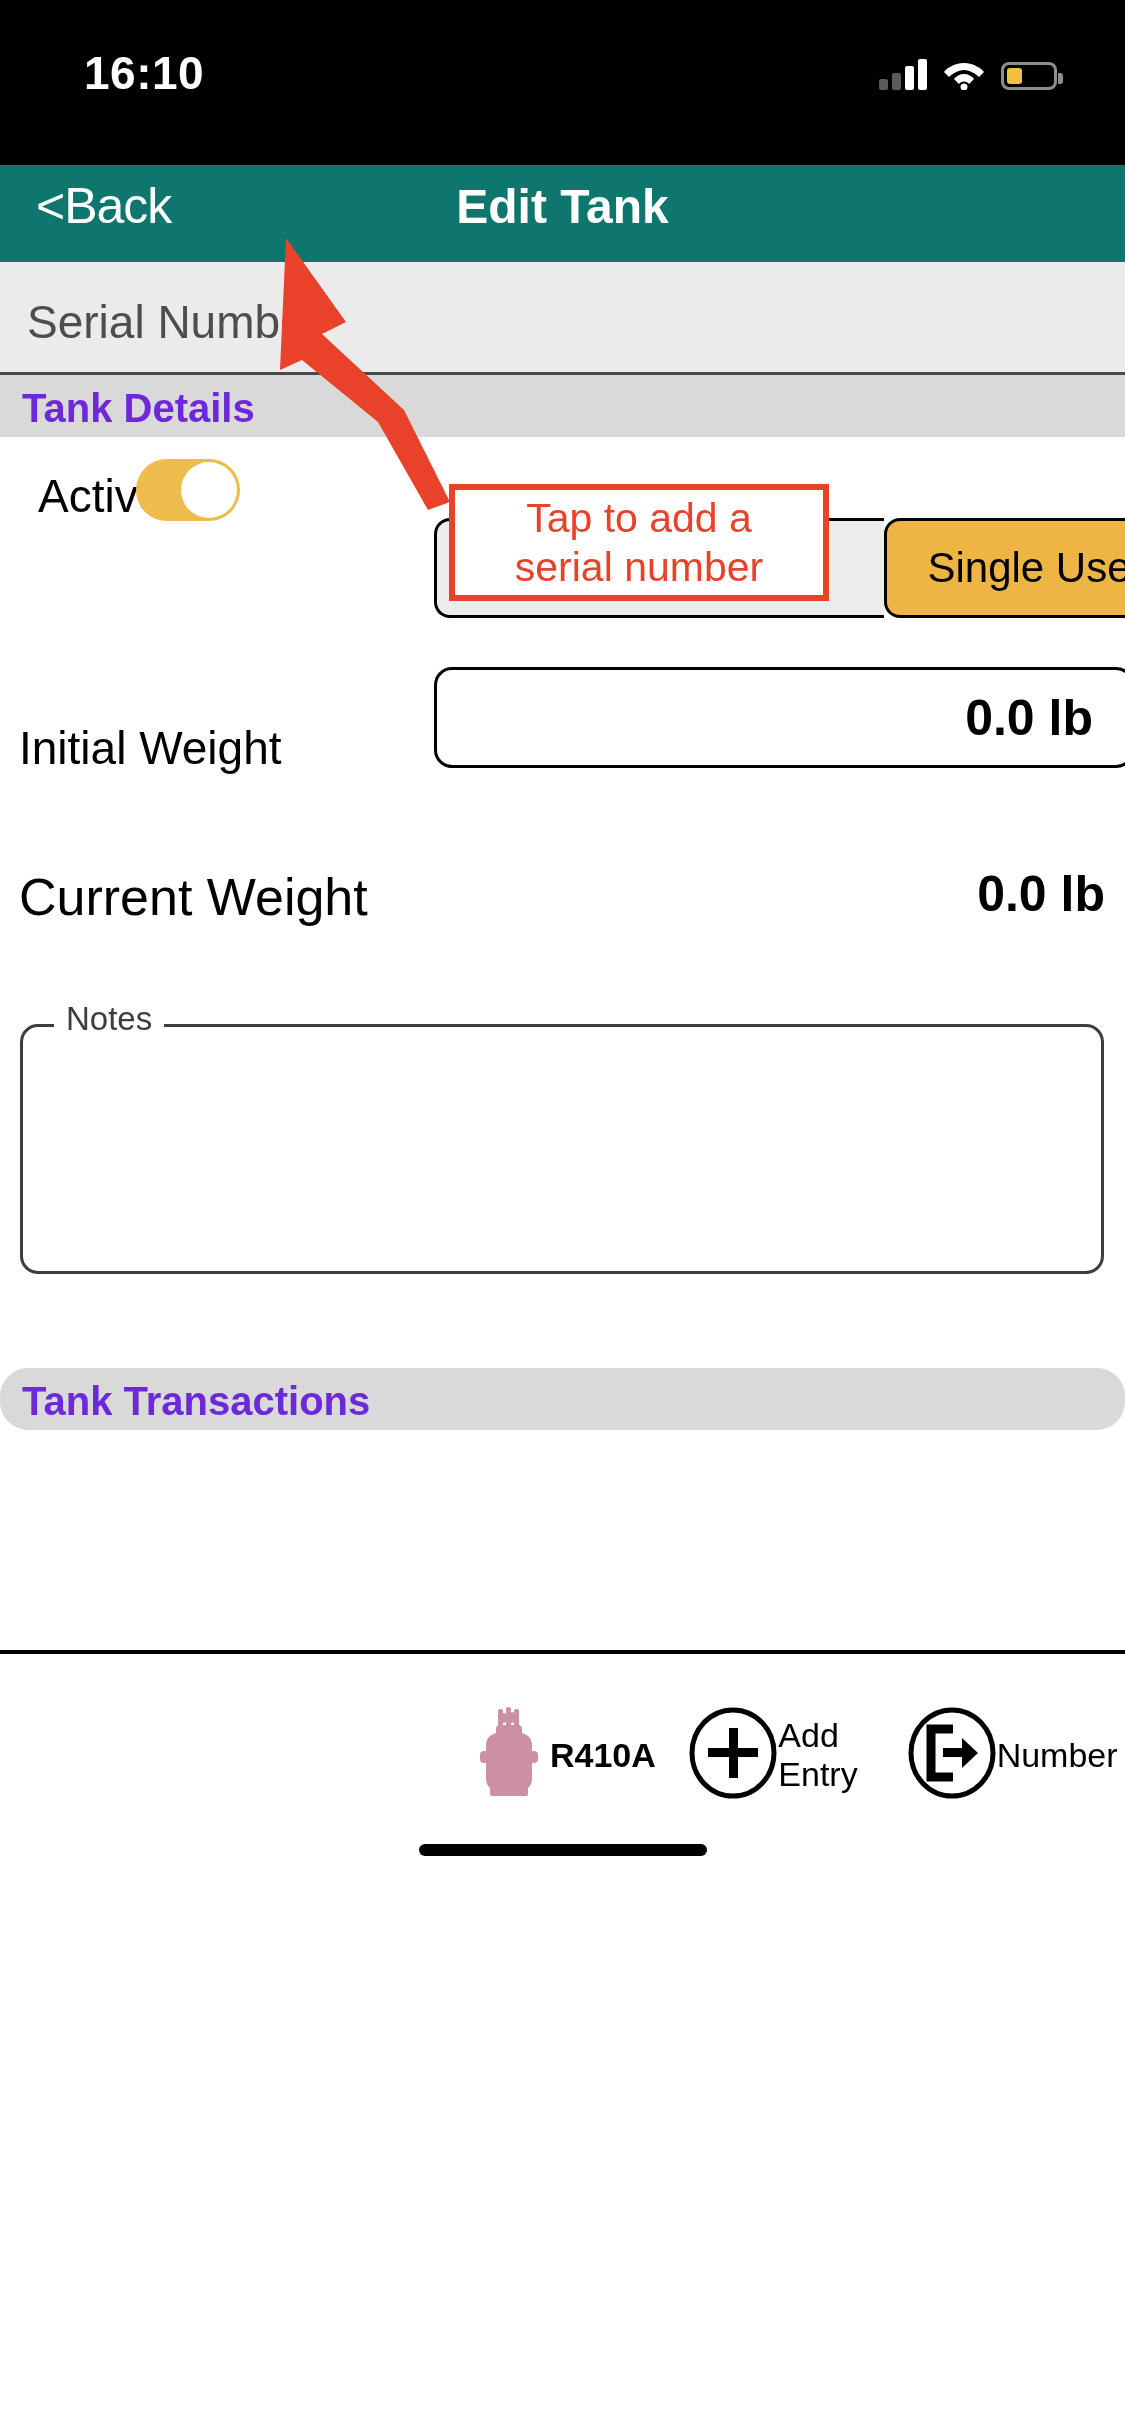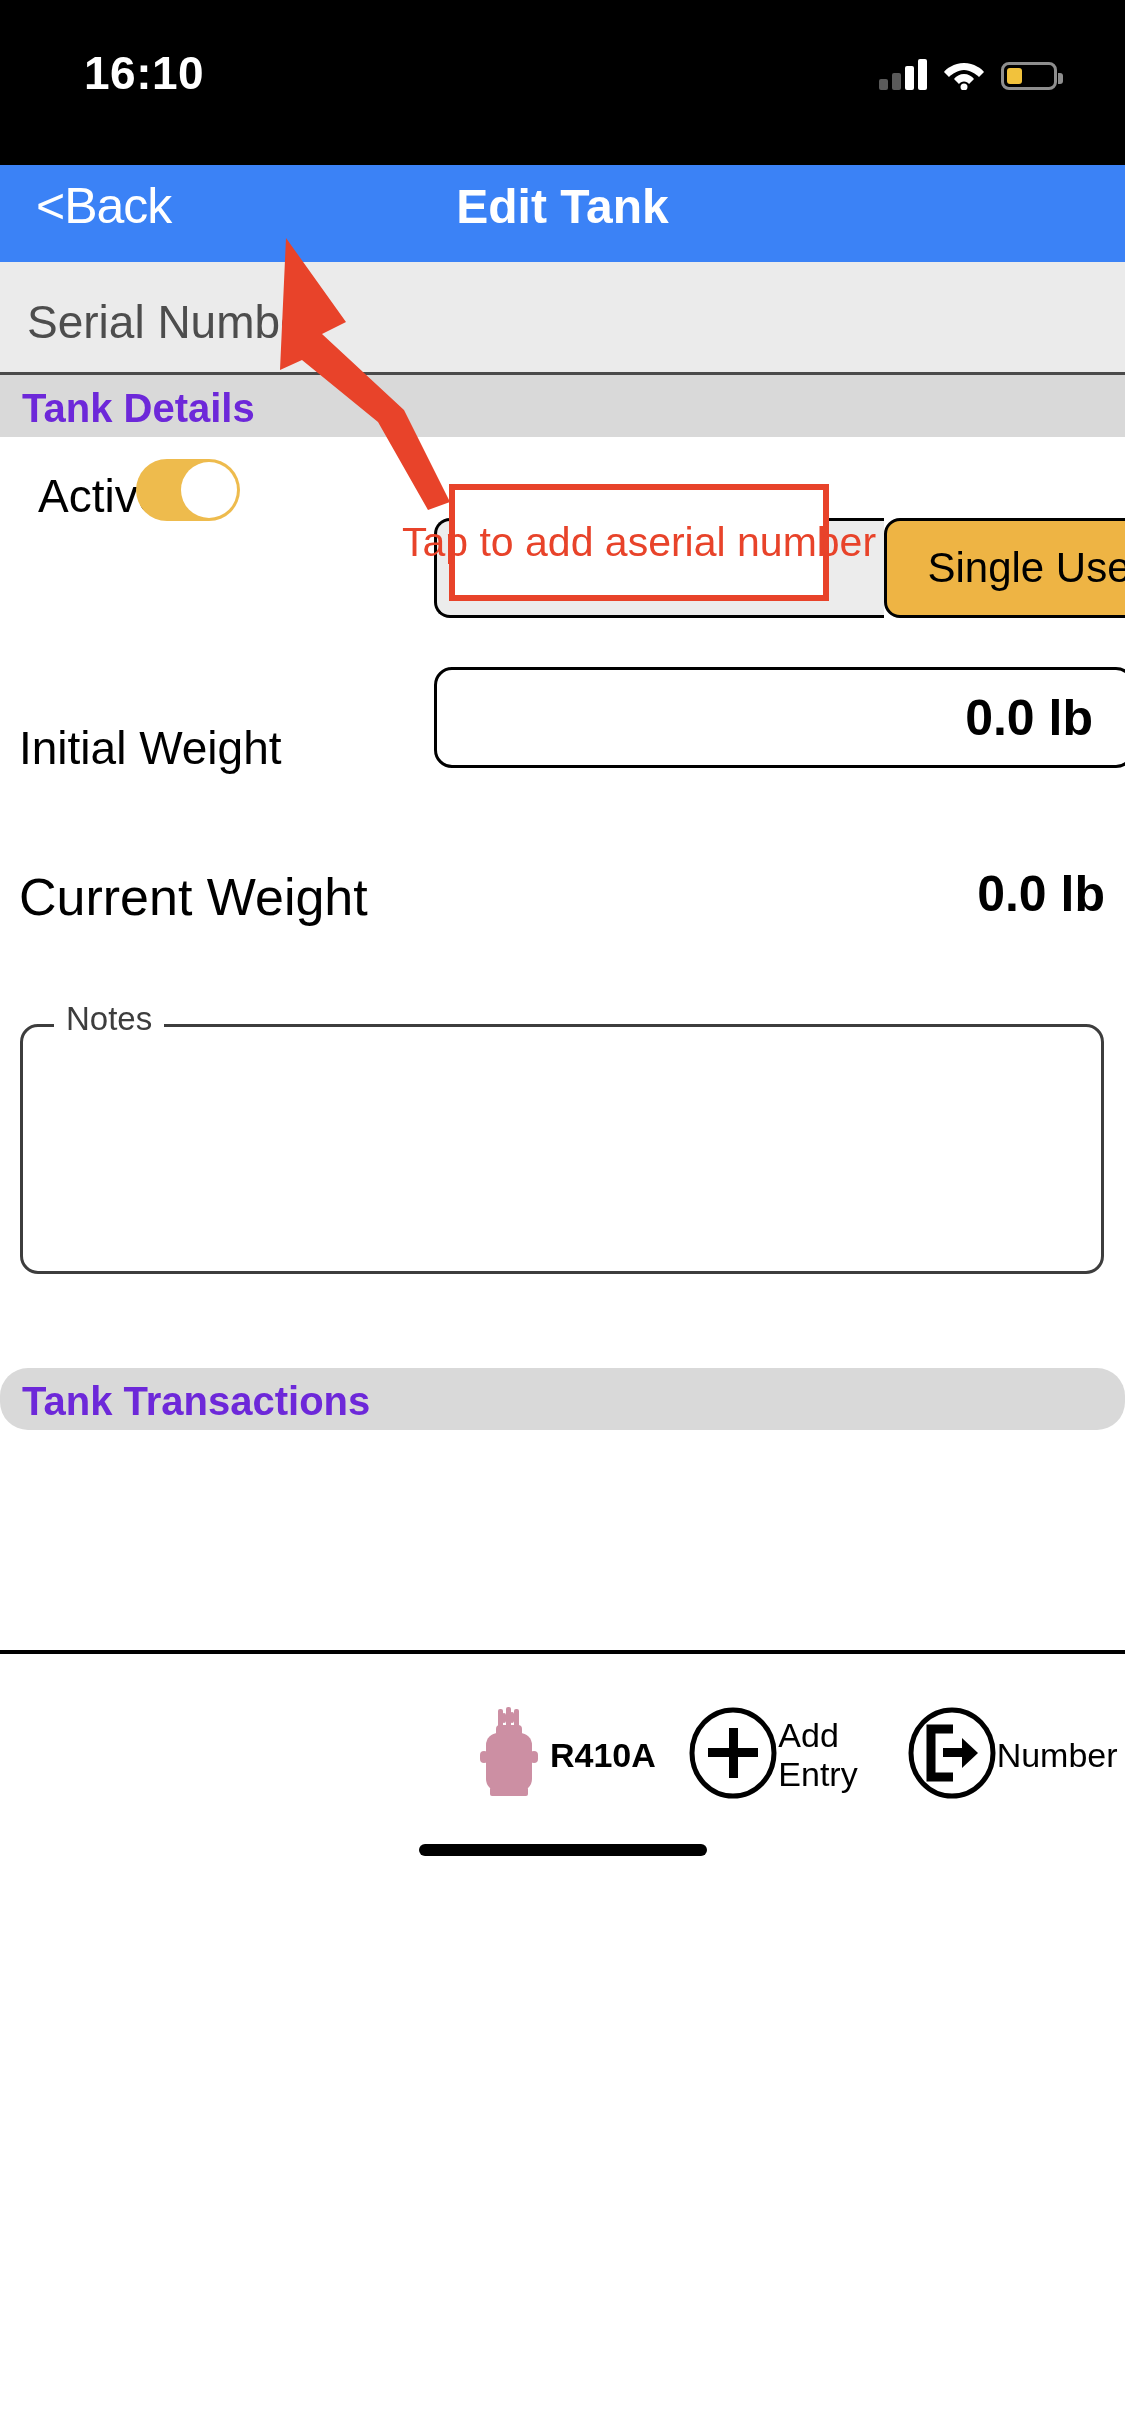--- a/index.html
+++ b/index.html
@@ -86,21 +86,21 @@
     background: #f2c23c;
     border-radius: 3px;
   }
 
   
   .nav-bar {
     position: absolute;
     top: 165px; left: 0;
     width: 1125px;
     height: 97px;
-    background: #3b82f6;
+    background: #0f766e;
     text-decoration: underline;
   }
   .nav-back {
     position: absolute;
     left: 36px;
     top: 12px;
     color: #ffffff;
     font-size: 50px;
     letter-spacing: -1px;
     cursor: pointer;
@@ -327,21 +327,21 @@
   }
   .callout {
     position: absolute;
     left: 449px;
     top: 484px;
     width: 380px;
     height: 117px;
     background: #ffffff;
     border: 6px solid #e8432a;
     display: flex;
-    flex-direction: row;
+    flex-direction: column;
     align-items: center;
     justify-content: center;
     line-height: 1.18;
   }
   .callout span {
     color: #e8432a;
     font-size: 41px;
     text-align: center;
     white-space: nowrap;
   }

